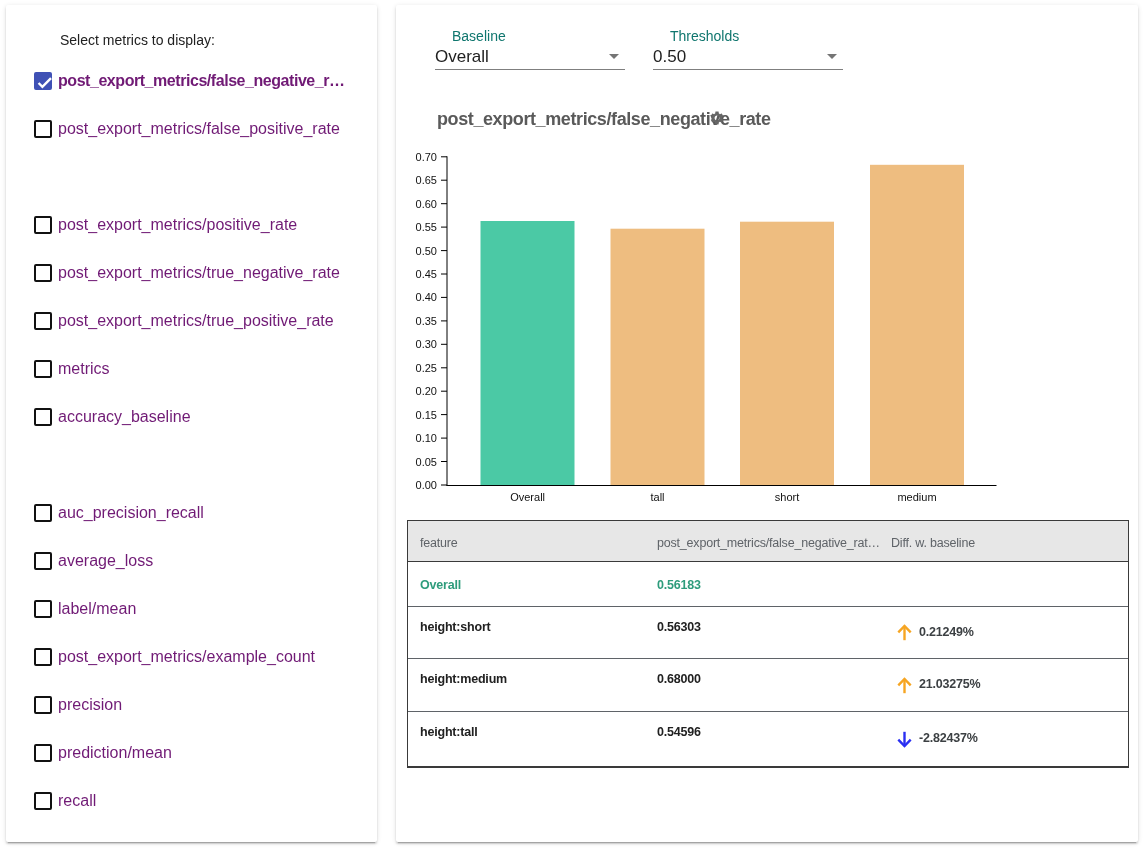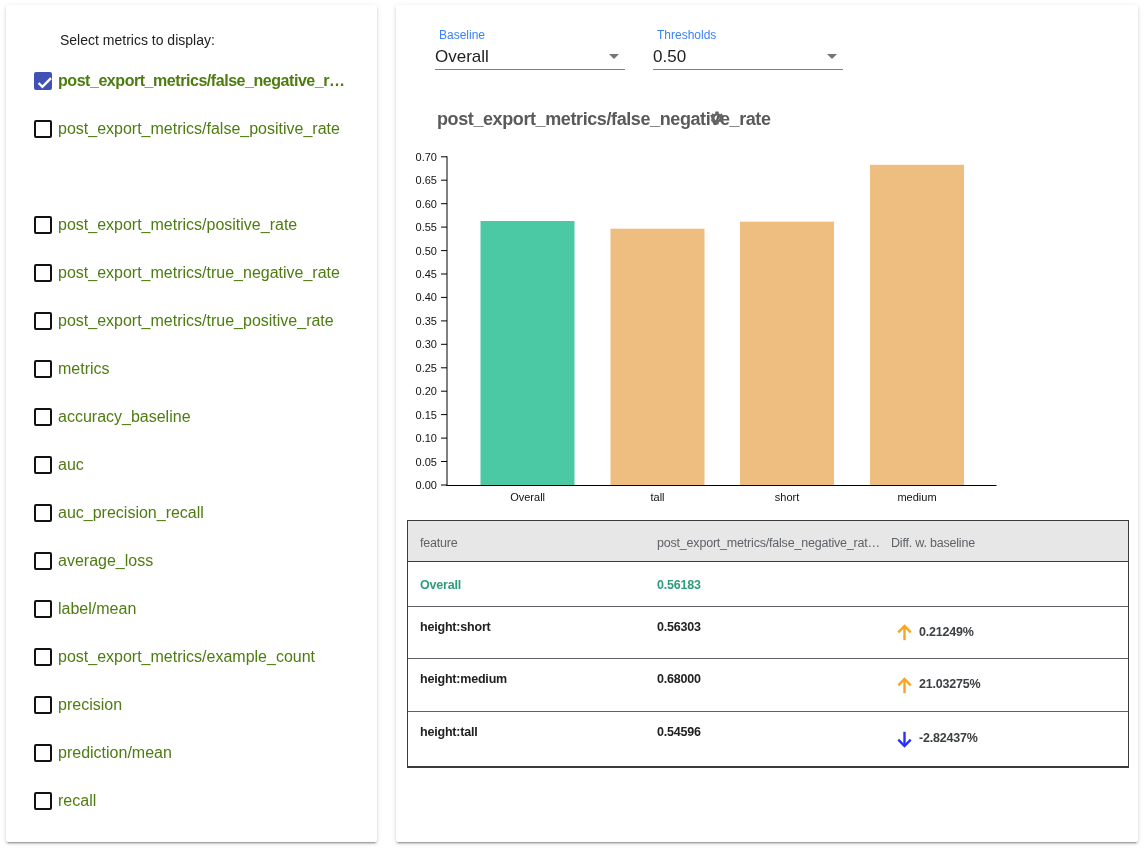--- a/index.html
+++ b/index.html
@@ -6,25 +6,25 @@
   body{width:1147px;height:856px;background:#fff;font-family:"Liberation Sans",sans-serif;overflow:hidden;position:relative;}
   .card{position:absolute;background:#fff;border-radius:2px;
         box-shadow:0 2px 2px 0 rgba(0,0,0,.14),0 3px 1px -2px rgba(0,0,0,.2),0 1px 5px 0 rgba(0,0,0,.12);}
   #leftcard{left:6px;top:5px;width:371px;height:837px;}
   #rightcard{left:396px;top:5px;width:742px;height:837px;}
   .seltitle{position:absolute;left:28px;top:27px;font-size:14px;color:#212121;margin-left:26px;}
   .row{position:absolute;left:0;width:371px;height:48px;}
   .cb{position:absolute;left:28px;top:15px;width:14px;height:14px;border:2px solid #111;border-radius:2px;background:#fff;}
   .cb.ck{border-color:#3f51b5;background:#3f51b5;}
   .cb svg{position:absolute;left:0;top:0;}
-  .lbl{position:absolute;left:52px;top:0;height:48px;line-height:48px;font-size:16px;color:#4d7c0f;white-space:nowrap;}
+  .lbl{position:absolute;left:52px;top:0;height:48px;line-height:48px;font-size:16px;color:#701a75;white-space:nowrap;}
   .lbl.b{font-weight:bold;letter-spacing:-0.45px;}
   
   .sel{position:absolute;top:24px;width:190px;height:40px;border-bottom:1px solid #7f7f7f;}
-  .sellabel{position:absolute;left:4px;top:-1px;font-size:12px;color:#3b82f6;}
+  .sellabel{position:absolute;left:17px;top:-1px;font-size:14px;color:#0f766e;}
   .selval{position:absolute;left:0;top:17.5px;font-size:17px;color:#212121;}
   .selarrow{position:absolute;right:6px;top:24.5px;width:0;height:0;border-left:5px solid transparent;border-right:5px solid transparent;border-top:5px solid #757575;}
   .charttitle{position:absolute;left:41px;top:104px;font-size:18px;letter-spacing:-0.4px;font-weight:bold;color:#5a5a5a;}
   .gear{position:absolute;left:313px;top:105px;width:16px;height:16px;}
   
   #tbl{position:absolute;left:11px;top:515px;width:720px;border:1px solid #3a3a3a;border-bottom-width:2px;font-size:12.5px;letter-spacing:-0.2px;}
   .trow{position:relative;width:100%;}
   .trow .c1{position:absolute;left:12px;}
   .trow .c2{position:absolute;left:249px;}
   .thead{height:40px;background:#e7e7e7;border-bottom:1px solid #3a3a3a;color:#5f6368;}
@@ -66,24 +66,20 @@
       <span class="lbl">post_export_metrics/true_positive_rate</span>
     </div>
   <div class="row" style="top:340px">
       <span class="cb"></span>
       <span class="lbl">metrics</span>
     </div>
   <div class="row" style="top:388px">
       <span class="cb"></span>
       <span class="lbl">accuracy_baseline</span>
     </div>
-  <div class="row" style="top:436px">
-      <span class="cb"></span>
-      <span class="lbl">auc</span>
-    </div>
   <div class="row" style="top:484px">
       <span class="cb"></span>
       <span class="lbl">auc_precision_recall</span>
     </div>
   <div class="row" style="top:532px">
       <span class="cb"></span>
       <span class="lbl">average_loss</span>
     </div>
   <div class="row" style="top:580px">
       <span class="cb"></span>

